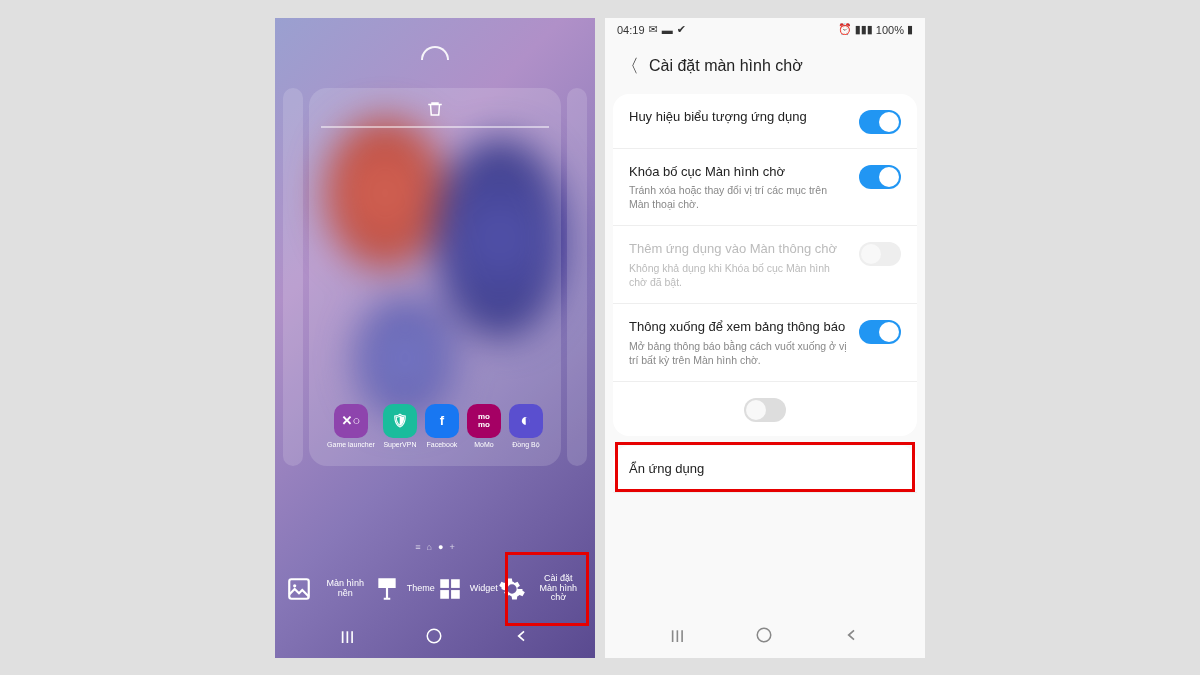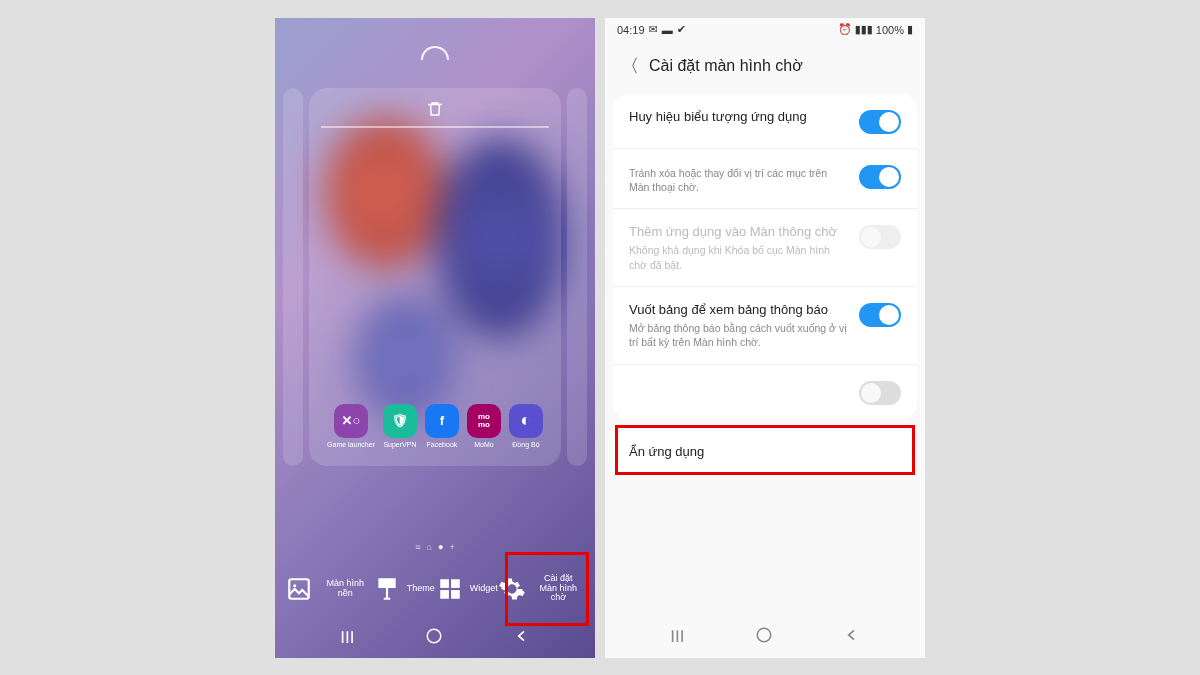--- a/index.html
+++ b/index.html
@@ -43,21 +43,21 @@
 
   
   .phone-right { background: #f9f9f9; }
   .status { height: 24px; display: flex; justify-content: space-between; align-items: center; padding: 0 12px; font-size: 11px; color: #333; font-family: "Comic Sans MS", cursive, sans-serif; }
   .status-left { display: flex; align-items: center; gap: 4px; }
   .status-right { display: flex; align-items: center; gap: 3px; }
   .header { display: flex; align-items: center; gap: 10px; padding: 12px 16px 16px; }
   .back { font-size: 18px; color: #333; }
   .title { font-size: 16px; font-family: "Comic Sans MS", cursive, sans-serif; color: #222; }
   .card { background: #fff; border-radius: 16px; margin: 0 8px 10px; overflow: visible; position: relative; }
-  .row { padding: 14px 16px; border-bottom: 1px solid #eee; display: flex; align-items: flex-start; justify-content: flex-end; gap: 12px; }
+  .row { padding: 14px 16px; border-bottom: 1px solid #eee; display: flex; align-items: flex-start; justify-content: center; gap: 12px; }
   .row:last-child { border-bottom: none; }
   .row-text { flex: 1; font-family: "Comic Sans MS", cursive, sans-serif; }
   .row-title { font-size: 13px; color: #222; line-height: 1.35; }
   .row-sub { font-size: 10.5px; color: #888; margin-top: 3px; line-height: 1.35; }
   .row-sub.link { color: #2196f3; }
   .row.disabled .row-title, .row.disabled .row-sub { color: #bbb; }
   .toggle { width: 42px; height: 24px; border-radius: 12px; position: relative; flex-shrink: 0; margin-top: 2px; }
   .toggle.on { background: #2196f3; }
   .toggle.off { background: #ddd; }
   .toggle.dis { background: #eee; }
@@ -202,38 +202,39 @@
         <div class="row">
           <div class="row-text">
               <div class="row-title">Huy hiệu biểu tượng ứng dụng</div>
             </div>
           <div class="toggle on">
               <div class="knob"></div>
             </div>
         </div>
         <div class="row">
           <div class="row-text">
+            <div class="row-title">Khóa bố cục Màn hình chờ</div>
             <div class="row-sub">Tránh xóa hoặc thay đổi vị trí các mục trên Màn thoại chờ.</div>
           </div>
           <div class="toggle on">
               <div class="knob"></div>
             </div>
         </div>
         <div class="row disabled">
           <div class="row-text">
             <div class="row-title">Thêm ứng dụng vào Màn thông chờ</div>
             <div class="row-sub">Không khả dụng khi Khóa bố cục Màn hình chờ đã bật.</div>
           </div>
           <div class="toggle dis">
               <div class="knob"></div>
             </div>
         </div>
         <div class="row">
           <div class="row-text">
-            <div class="row-title">Vuốt bảng để xem bảng thông báo</div>
+            <div class="row-title">Thông xuống để xem bảng thông báo</div>
             <div class="row-sub">Mở bảng thông báo bằng cách vuốt xuống ở vị trí bất kỳ trên Màn hình chờ.</div>
           </div>
           <div class="toggle on">
               <div class="knob"></div>
             </div>
         </div>
         <div class="row">
           <div class="toggle off">
               <div class="knob"></div>
             </div>

